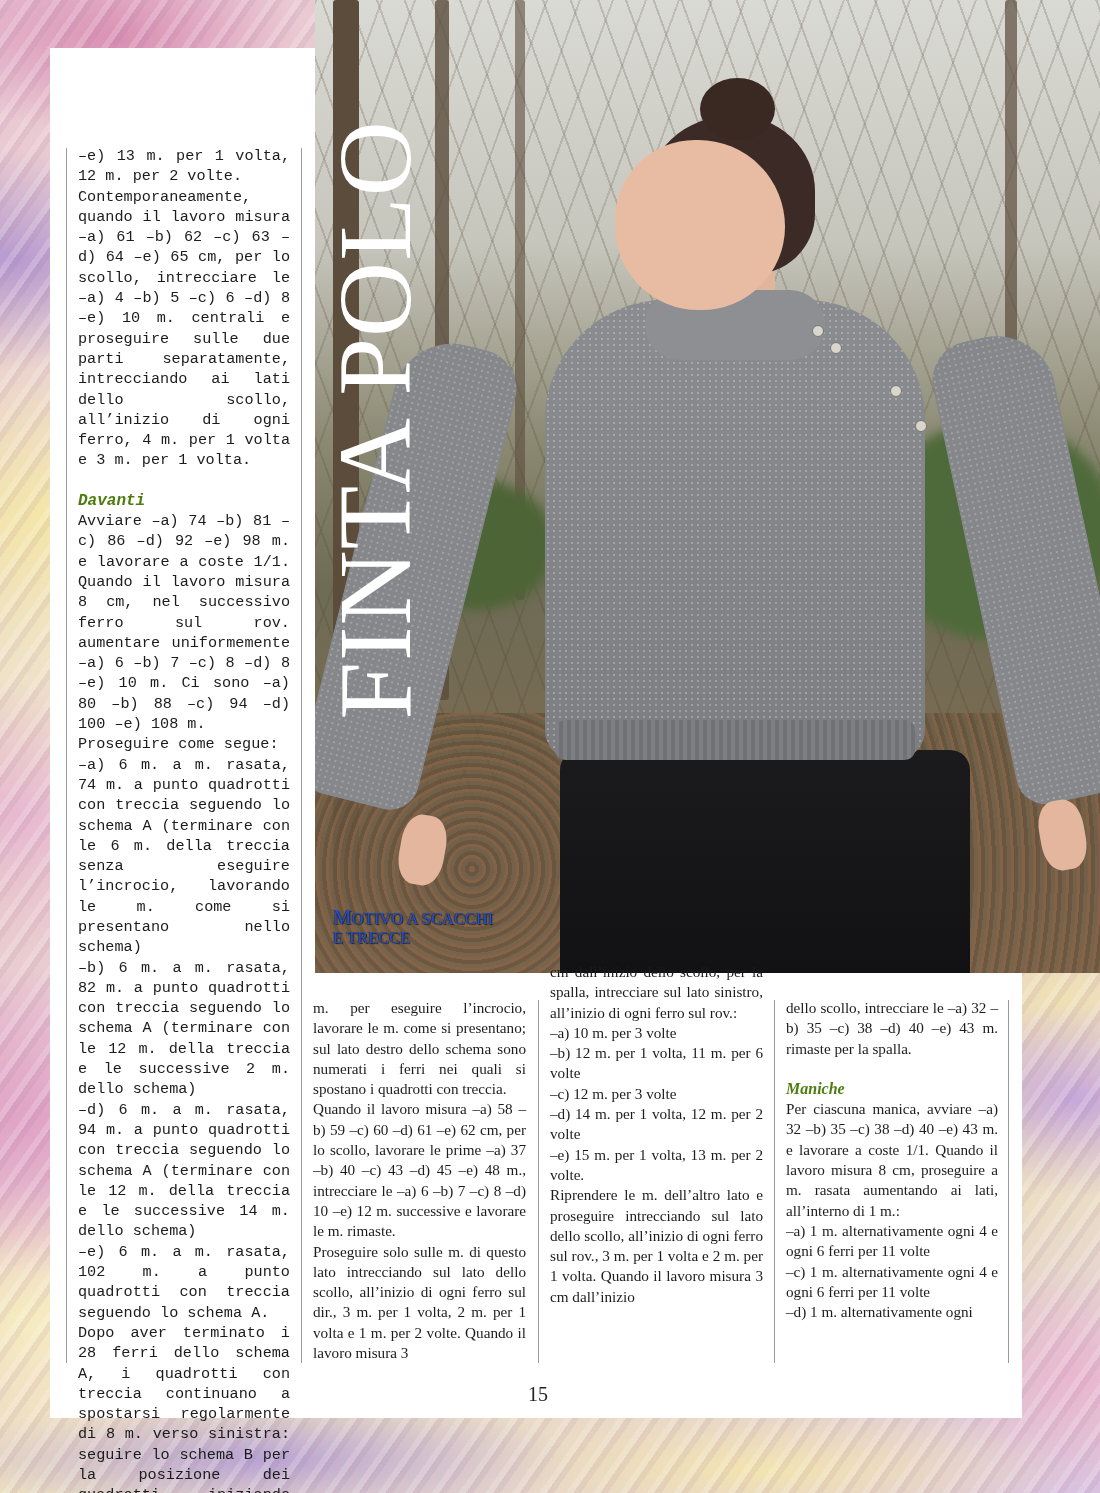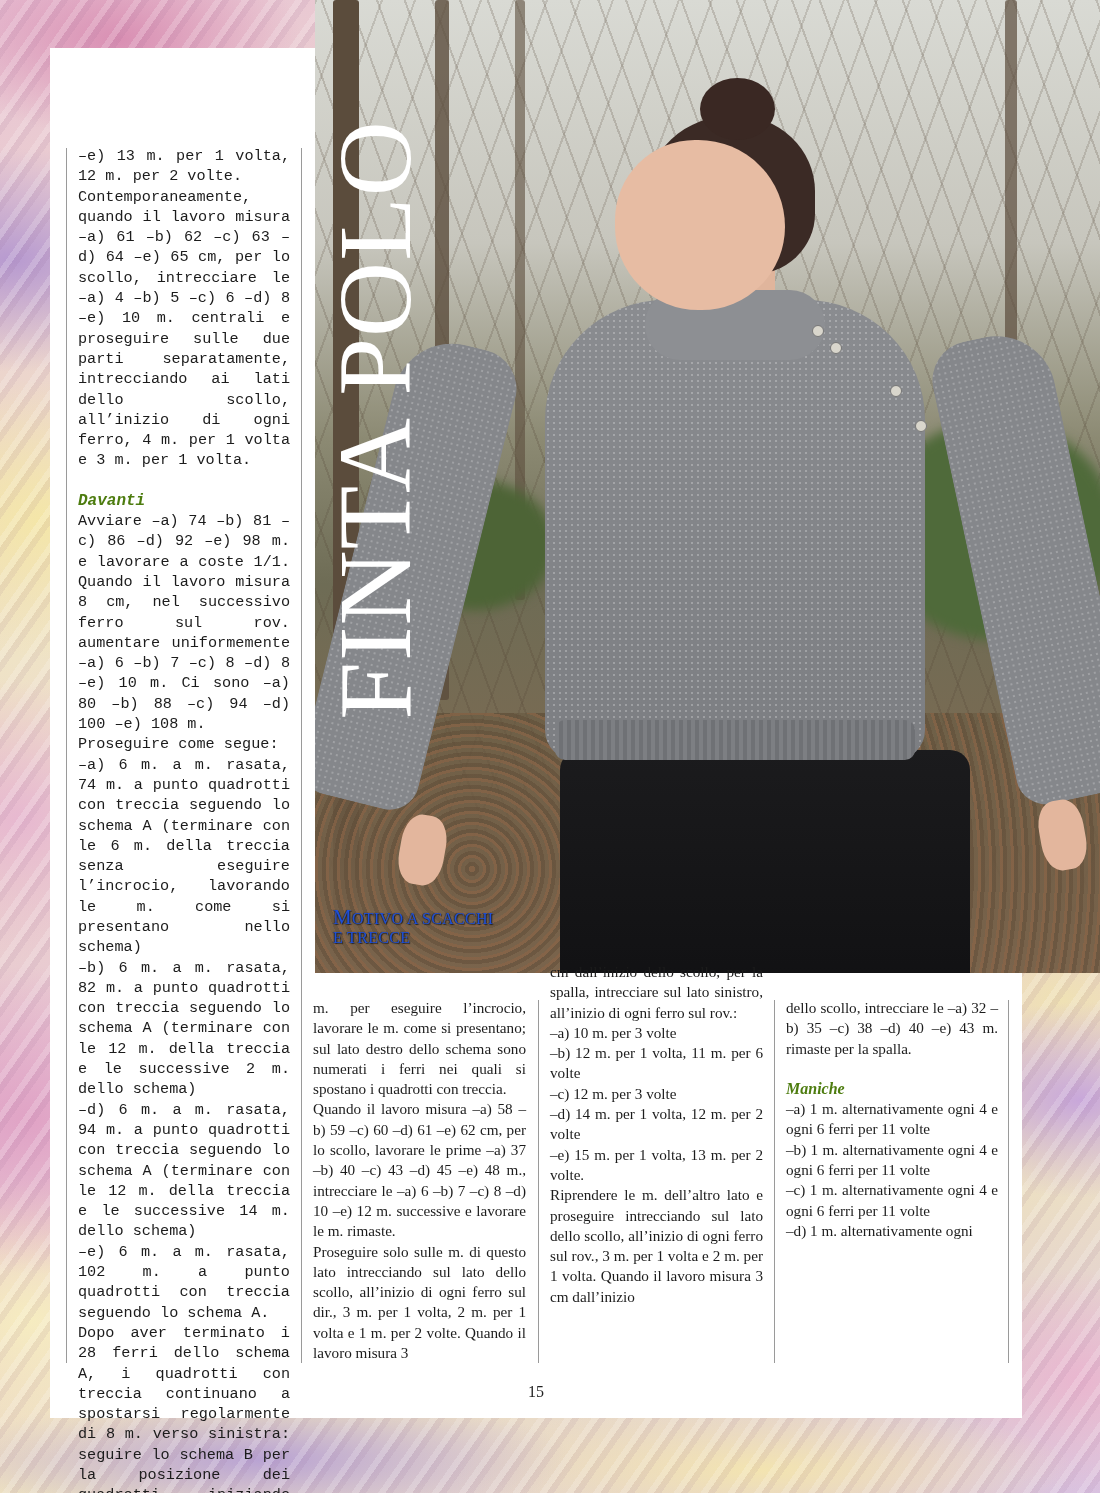--- a/index.html
+++ b/index.html
@@ -121,21 +121,21 @@
   }
   .col p { margin: 0; }
   .col h3 { font-style: italic; font-weight: bold; font-size: 16px; line-height: 20.3px; color: #4d7c0f; }
   .col .gap { height: 20px; }
   .rule { position: absolute; width: 1px; background: #9a9a9a; }
   .col-1 { left: 78px; top: 146px; width: 212px; font-family: Liberation Mono, monospace; }
   .col-2 { left: 313px; top: 998px; width: 213px; }
   .col-3 { left: 550px; top: 962px; width: 213px; }
   .col-4 { left: 786px; top: 998px; width: 212px; }
   .page-number {
-    position: absolute; left: 528px; top: 1383px; font-size: 16px; color: #222;
+    position: absolute; left: 528px; top: 1383px; font-size: 20px; color: #222;
   }
 </style>
 </head>
 <body>
 
 <div class="yarn"></div>
 
 <div class="panel"></div>
 
 <div class="photo">
@@ -210,19 +210,19 @@
   <p>–c) 12 m. per 3 volte</p>
   <p>–d) 14 m. per 1 volta, 12 m. per 2 volte</p>
   <p>–e) 15 m. per 1 volta, 13 m. per 2 volte.</p>
   <p>Riprendere le m. dell’altro lato e proseguire intrecciando sul lato dello scollo, all’inizio di ogni ferro sul rov., 3 m. per 1 volta e 2 m. per 1 volta. Quando il lavoro misura 3 cm dall’inizio</p>
 </div>
 
 <div class="col col-4">
   <p>dello scollo, intrecciare le –a) 32 –b) 35 –c) 38 –d) 40 –e) 43 m. rimaste per la spalla.</p>
   <div class="gap"></div>
   <h3>Maniche</h3>
+  <p>Per ciascuna manica, avviare –a) 32 –b) 35 –c) 38 –d) 40 –e) 43 m. e lavorare a coste 1/1. Quando il lavoro misura 8 cm, proseguire a m. rasata aumentando ai lati, all’interno di 1 m.:</p>
   <p>–a) 1 m. alternativamente ogni 4 e ogni 6 ferri per 11 volte</p>
-  <p>–b) 1 m. alternativamente ogni 4 e ogni 6 ferri per 11 volte</p>
   <p>–c) 1 m. alternativamente ogni 4 e ogni 6 ferri per 11 volte</p>
   <p>–d) 1 m. alternativamente ogni</p>
 </div>
 
 <div class="page-number">15</div>
 
 </body></html>

